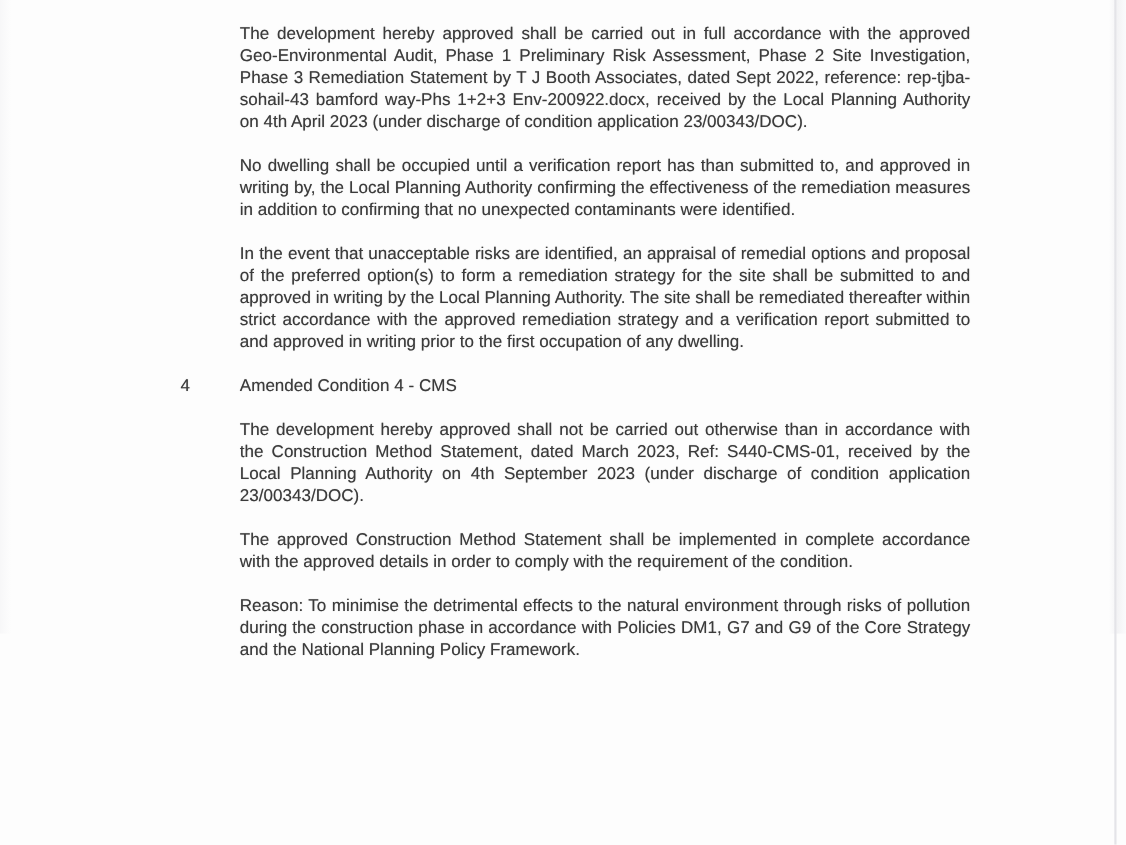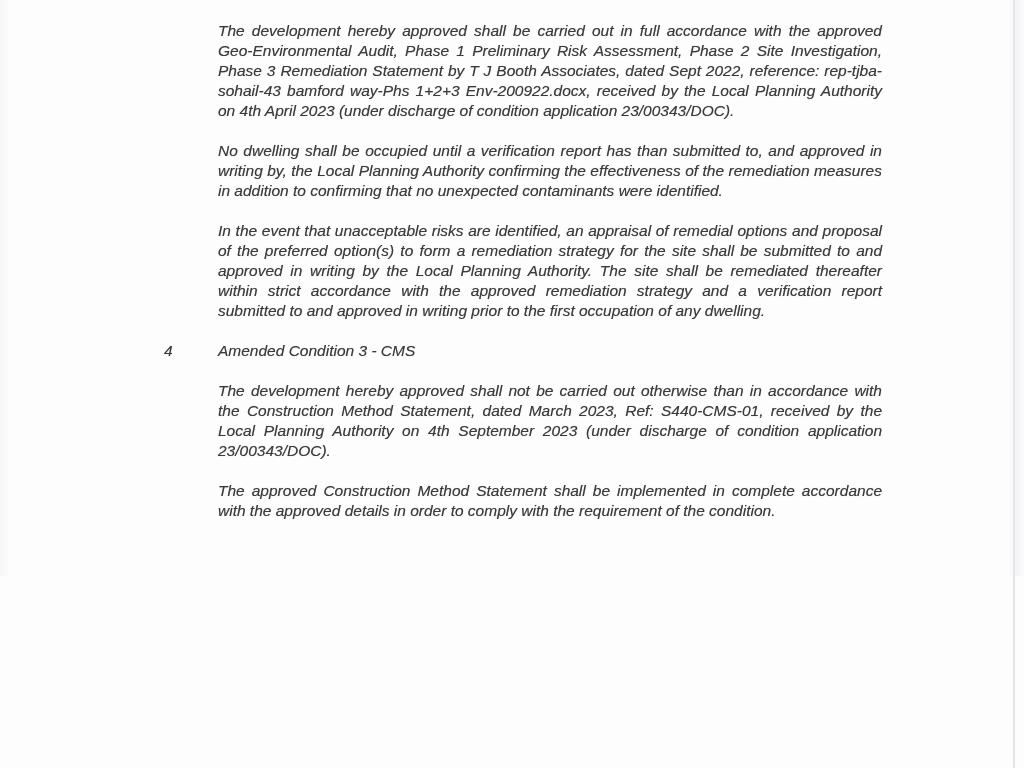--- a/index.html
+++ b/index.html
@@ -10,21 +10,20 @@
     height: 768px;
     background: #fdfdfd;
     overflow: hidden;
     font-family: "Liberation Sans", sans-serif;
   }
   .page {
     position: relative;
     width: 1024px;
     height: 576px;
     background: linear-gradient(90deg, #f7f7f8 0px, #fdfdfd 10px, #fdfdfd 1008px, #f3f3f5 1016px, #fbfbfc 1024px);
-    font-style: italic;
   }
   .right-edge {
     position: absolute;
     left: 1013px;
     top: 0;
     width: 2px;
     height: 768px;
     background: #e4e4e8;
   }
   .content {
@@ -61,25 +60,26 @@
 
     <p class="para">The development hereby approved shall be carried out in full accordance with the approved Geo-Environmental Audit, Phase 1 Preliminary Risk Assessment, Phase 2 Site Investigation, Phase 3 Remediation Statement by T J Booth Associates, dated Sept 2022, reference: rep-tjba-sohail-43 bamford way-Phs 1+2+3 Env-200922.docx, received by the Local Planning Authority on 4th April 2023 (under discharge of condition application 23/00343/DOC).</p>
 
     <p class="para">No dwelling shall be occupied until a verification report has than submitted to, and approved in writing by, the Local Planning Authority confirming the effectiveness of the remediation measures in addition to confirming that no unexpected contaminants were identified.</p>
 
     <p class="para">In the event that unacceptable risks are identified, an appraisal of remedial options and proposal of the preferred option(s) to form a remediation strategy for the site shall be submitted to and approved in writing by the Local Planning Authority. The site shall be remediated thereafter within strict accordance with the approved remediation strategy and a verification report submitted to and approved in writing prior to the first occupation of any dwelling.</p>
 
 
     <div class="heading-row">
       <span class="cond-num">4</span>
-      <span class="cond-heading">Amended Condition 3 - CMS</span>
+      <span class="cond-heading">Amended Condition 4 - CMS</span>
     </div>
 
     <p class="para">The development hereby approved shall not be carried out otherwise than in accordance with the Construction Method Statement, dated March 2023, Ref: S440-CMS-01, received by the Local Planning Authority on 4th September 2023 (under discharge of condition application 23/00343/DOC).</p>
 
     <p class="para">The approved Construction Method Statement shall be implemented in complete accordance with the approved details in order to comply with the requirement of the condition.</p>
 
+    <p class="para">Reason: To minimise the detrimental effects to the natural environment through risks of pollution during the construction phase in accordance with Policies DM1, G7 and G9 of the Core Strategy and the National Planning Policy Framework.</p>
 
   </div>
 
   <div class="right-edge"></div>
 
 </div>
 
 </body></html>

